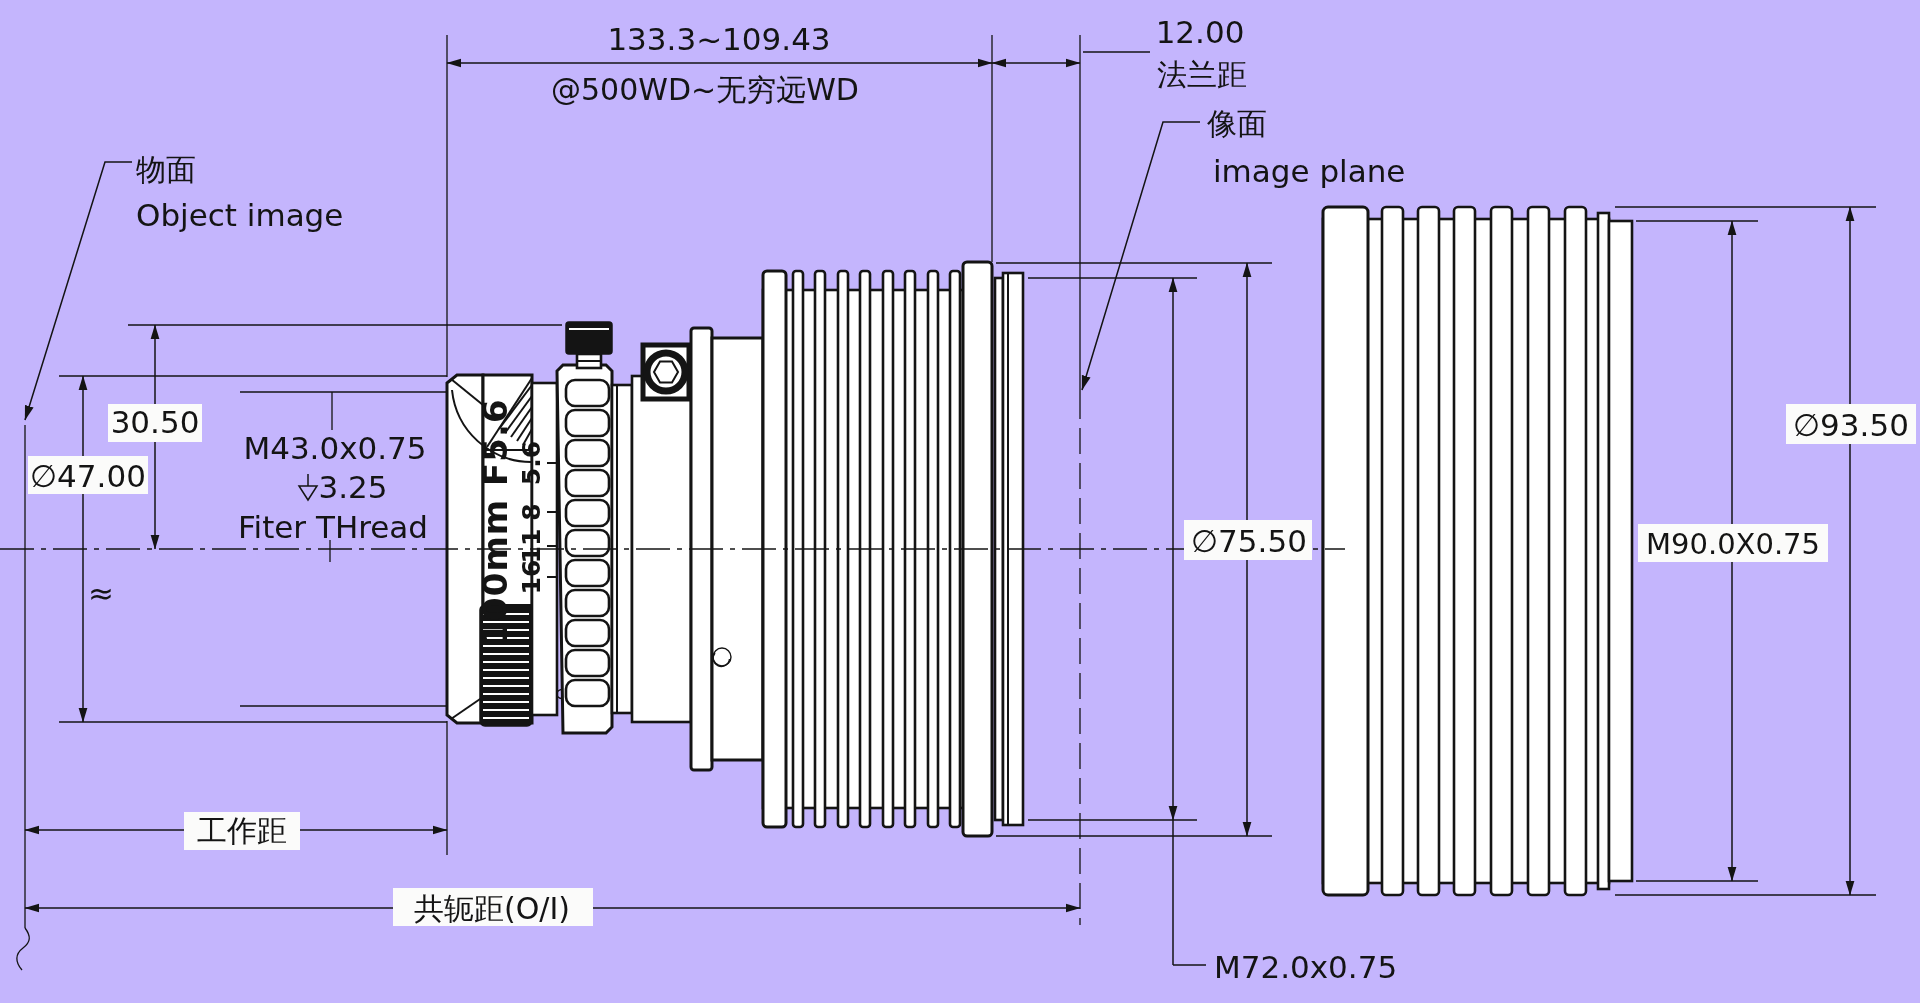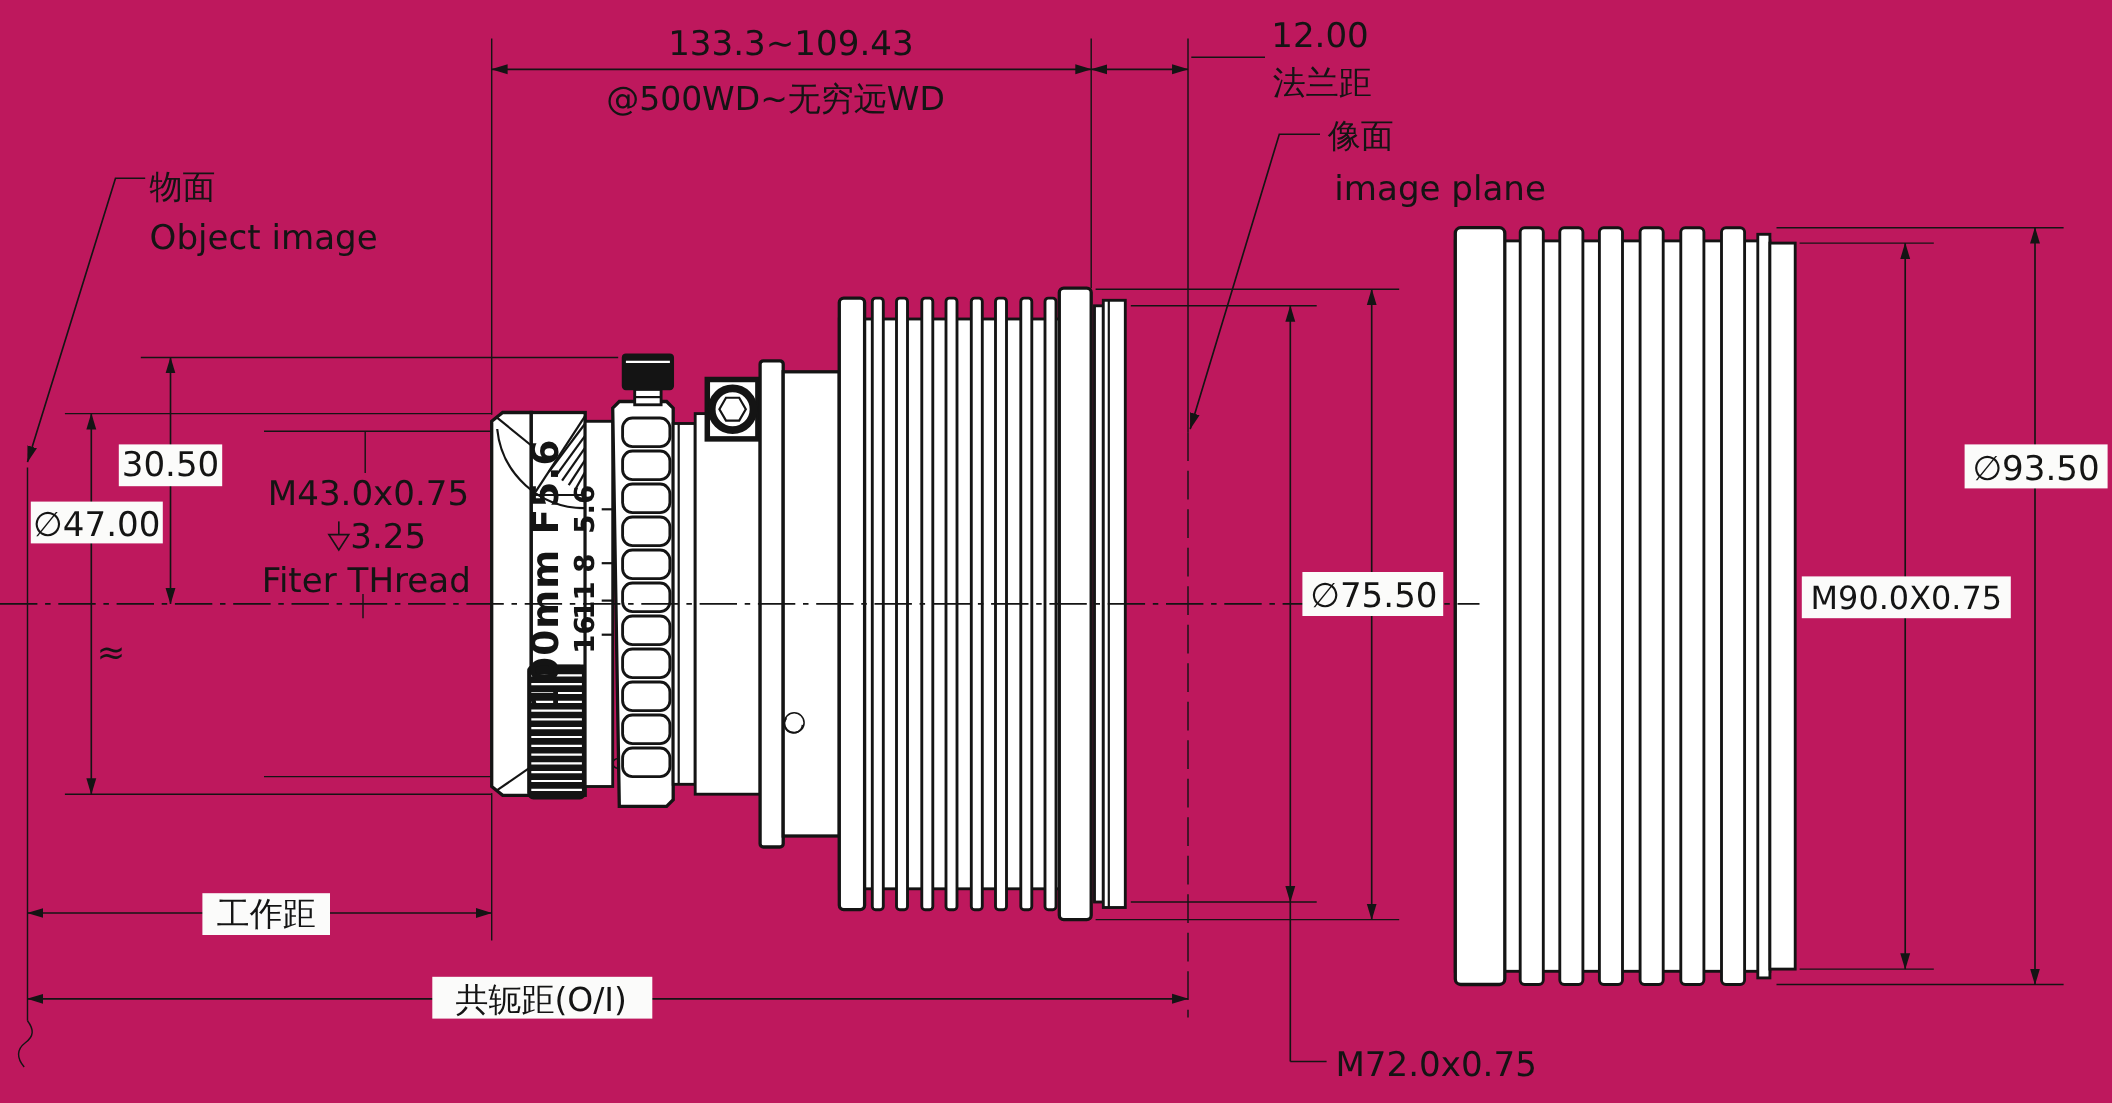--- a/index.html
+++ b/index.html
@@ -1,16 +1,16 @@
 <!DOCTYPE html>
 <html><head>
 <meta charset="utf-8">
 <style>
   html,body{margin:0;padding:0;background:#fbfbfa;}
-  .stage{position:relative;width:1920px;height:1003px;background:#be185d;overflow:hidden;
+  .stage{position:relative;width:1920px;height:1003px;background:#c4b5fd;overflow:hidden;
          font-family:"DejaVu Sans","Liberation Sans",sans-serif;}
   svg{display:block;}
   .outline{fill:#ffffff;stroke:#141414;stroke-width:2.6;}
   .outline-thick{fill:#ffffff;stroke:#141414;stroke-width:3;}
   .detail{fill:none;stroke:#141414;stroke-width:2;}
   .thin{fill:none;stroke:#141414;stroke-width:1.4;}
   .ext{stroke:#141414;stroke-width:1.3;fill:none;}
   .dim{stroke:#141414;stroke-width:1.5;fill:none;}
   .dimtxt{fill:#141414;font-size:31px;}
   .dimtxt-sm{fill:#141414;font-size:29px;}

